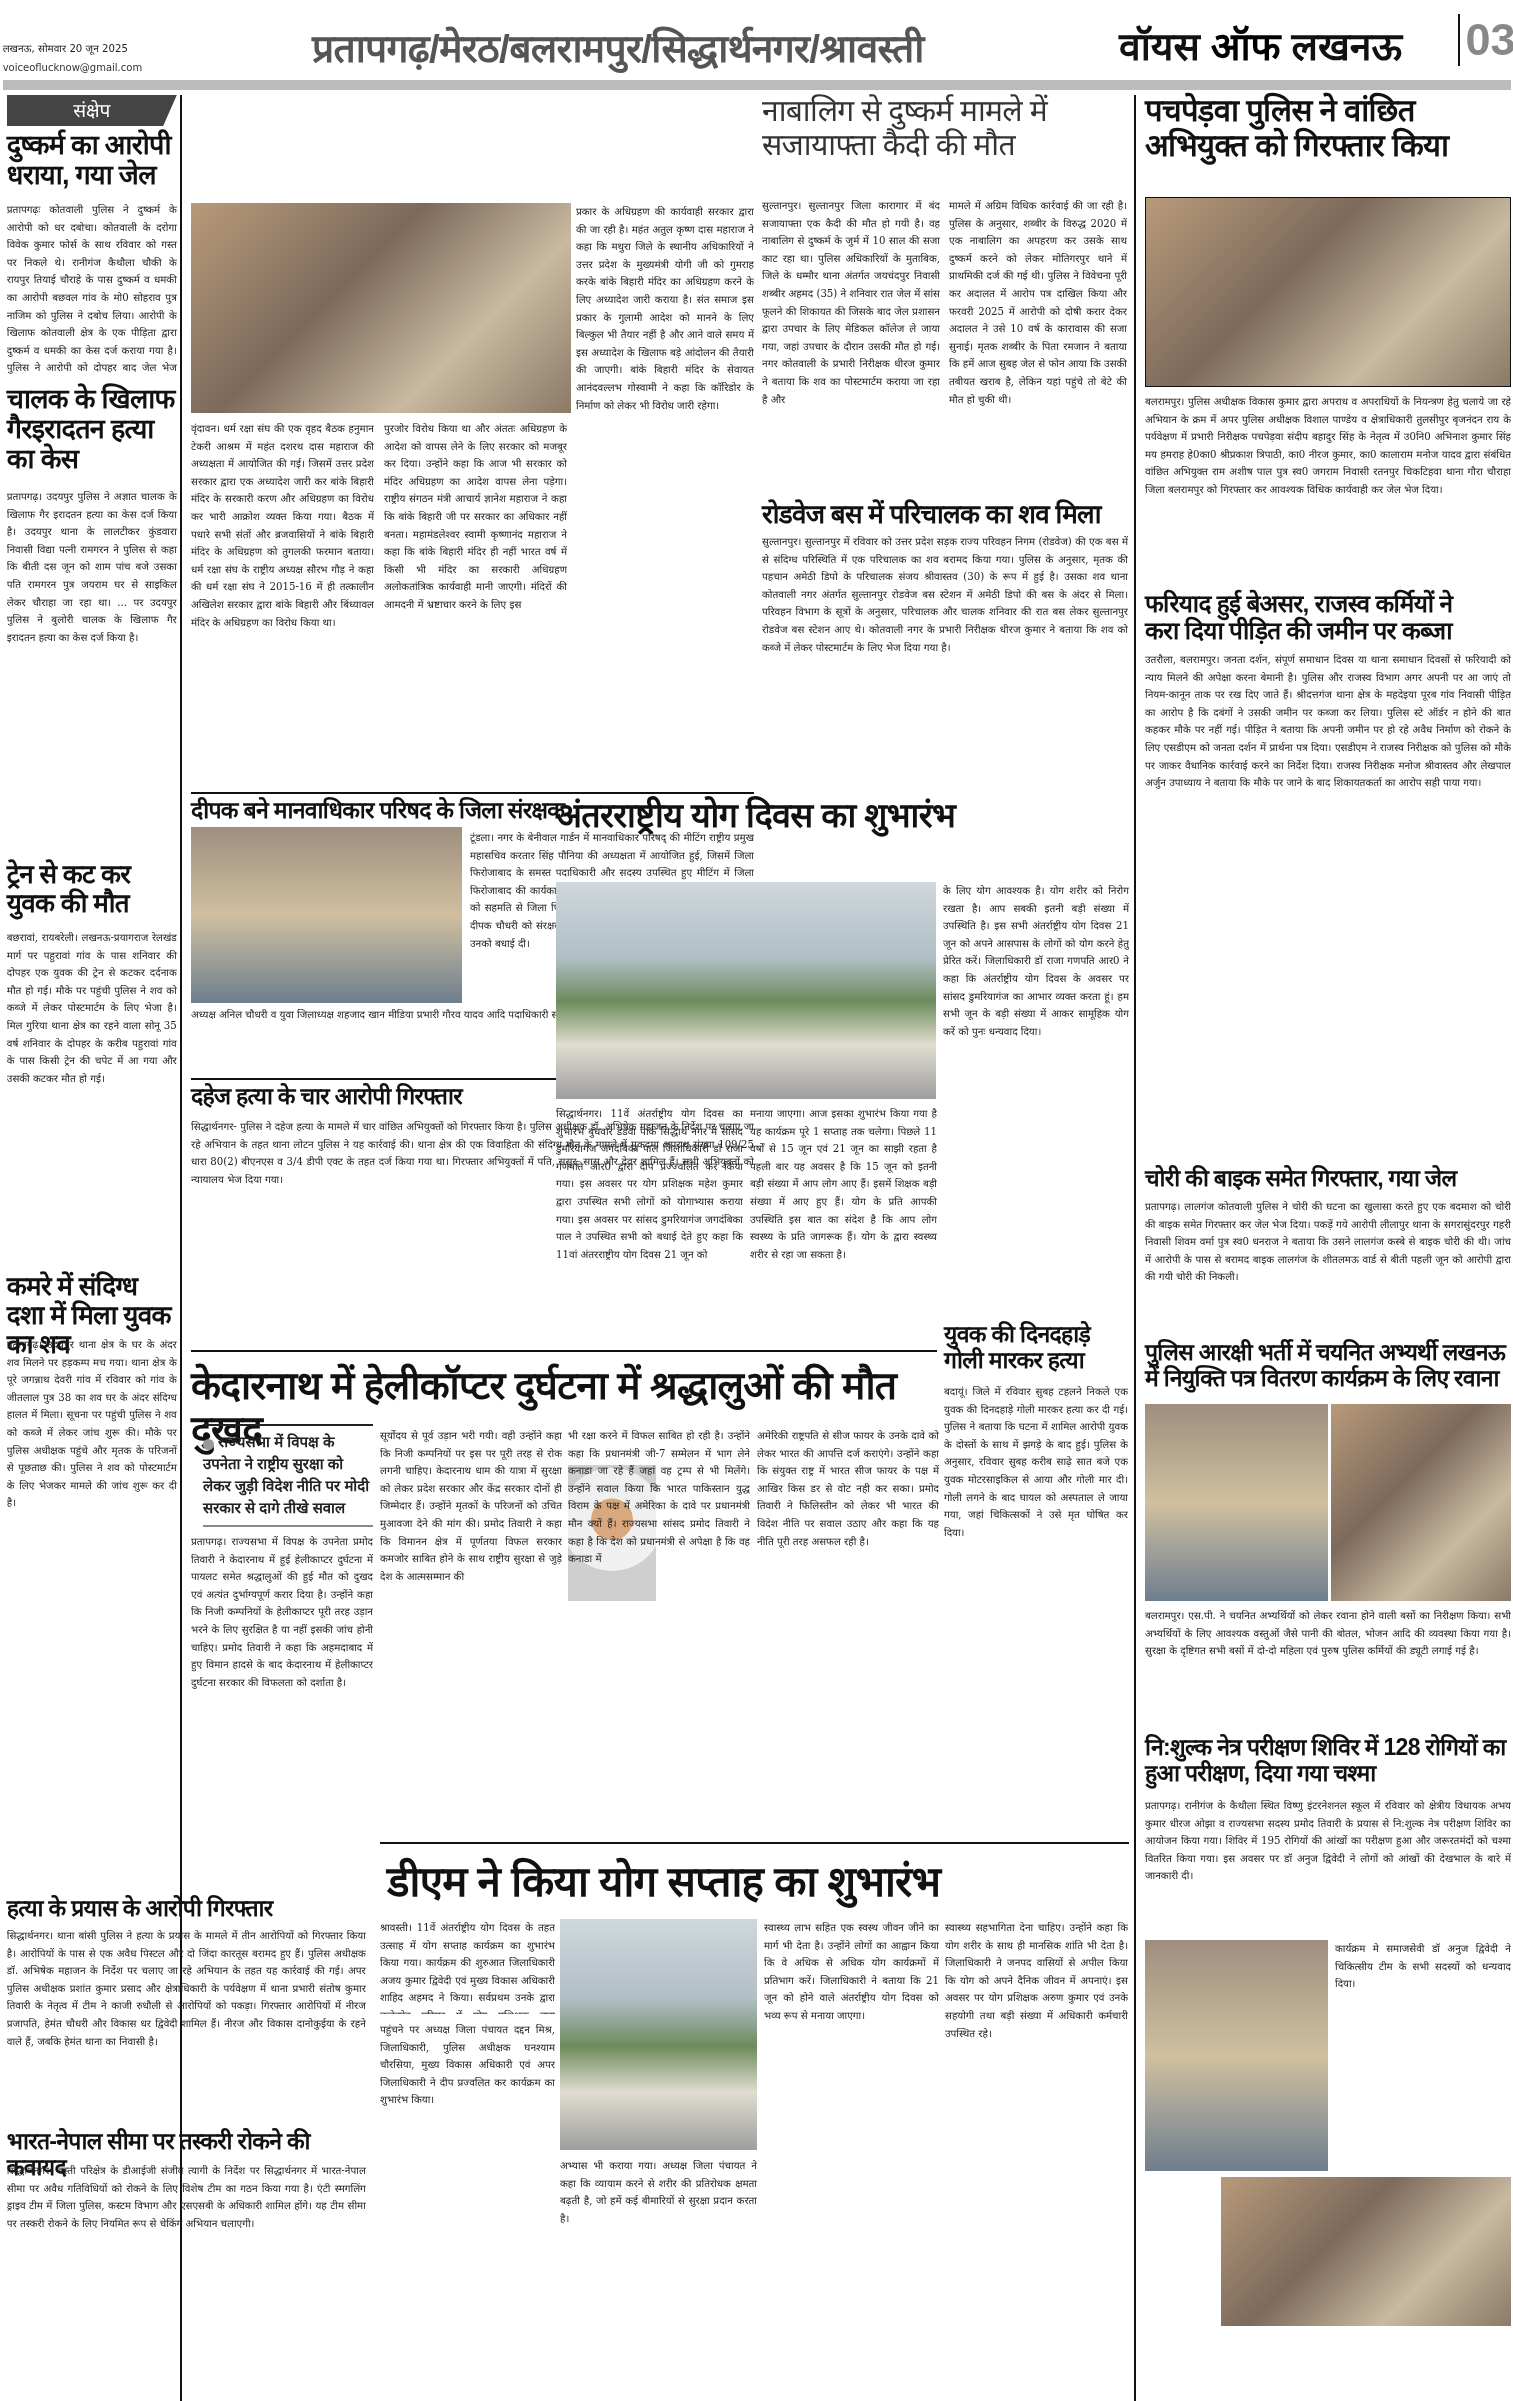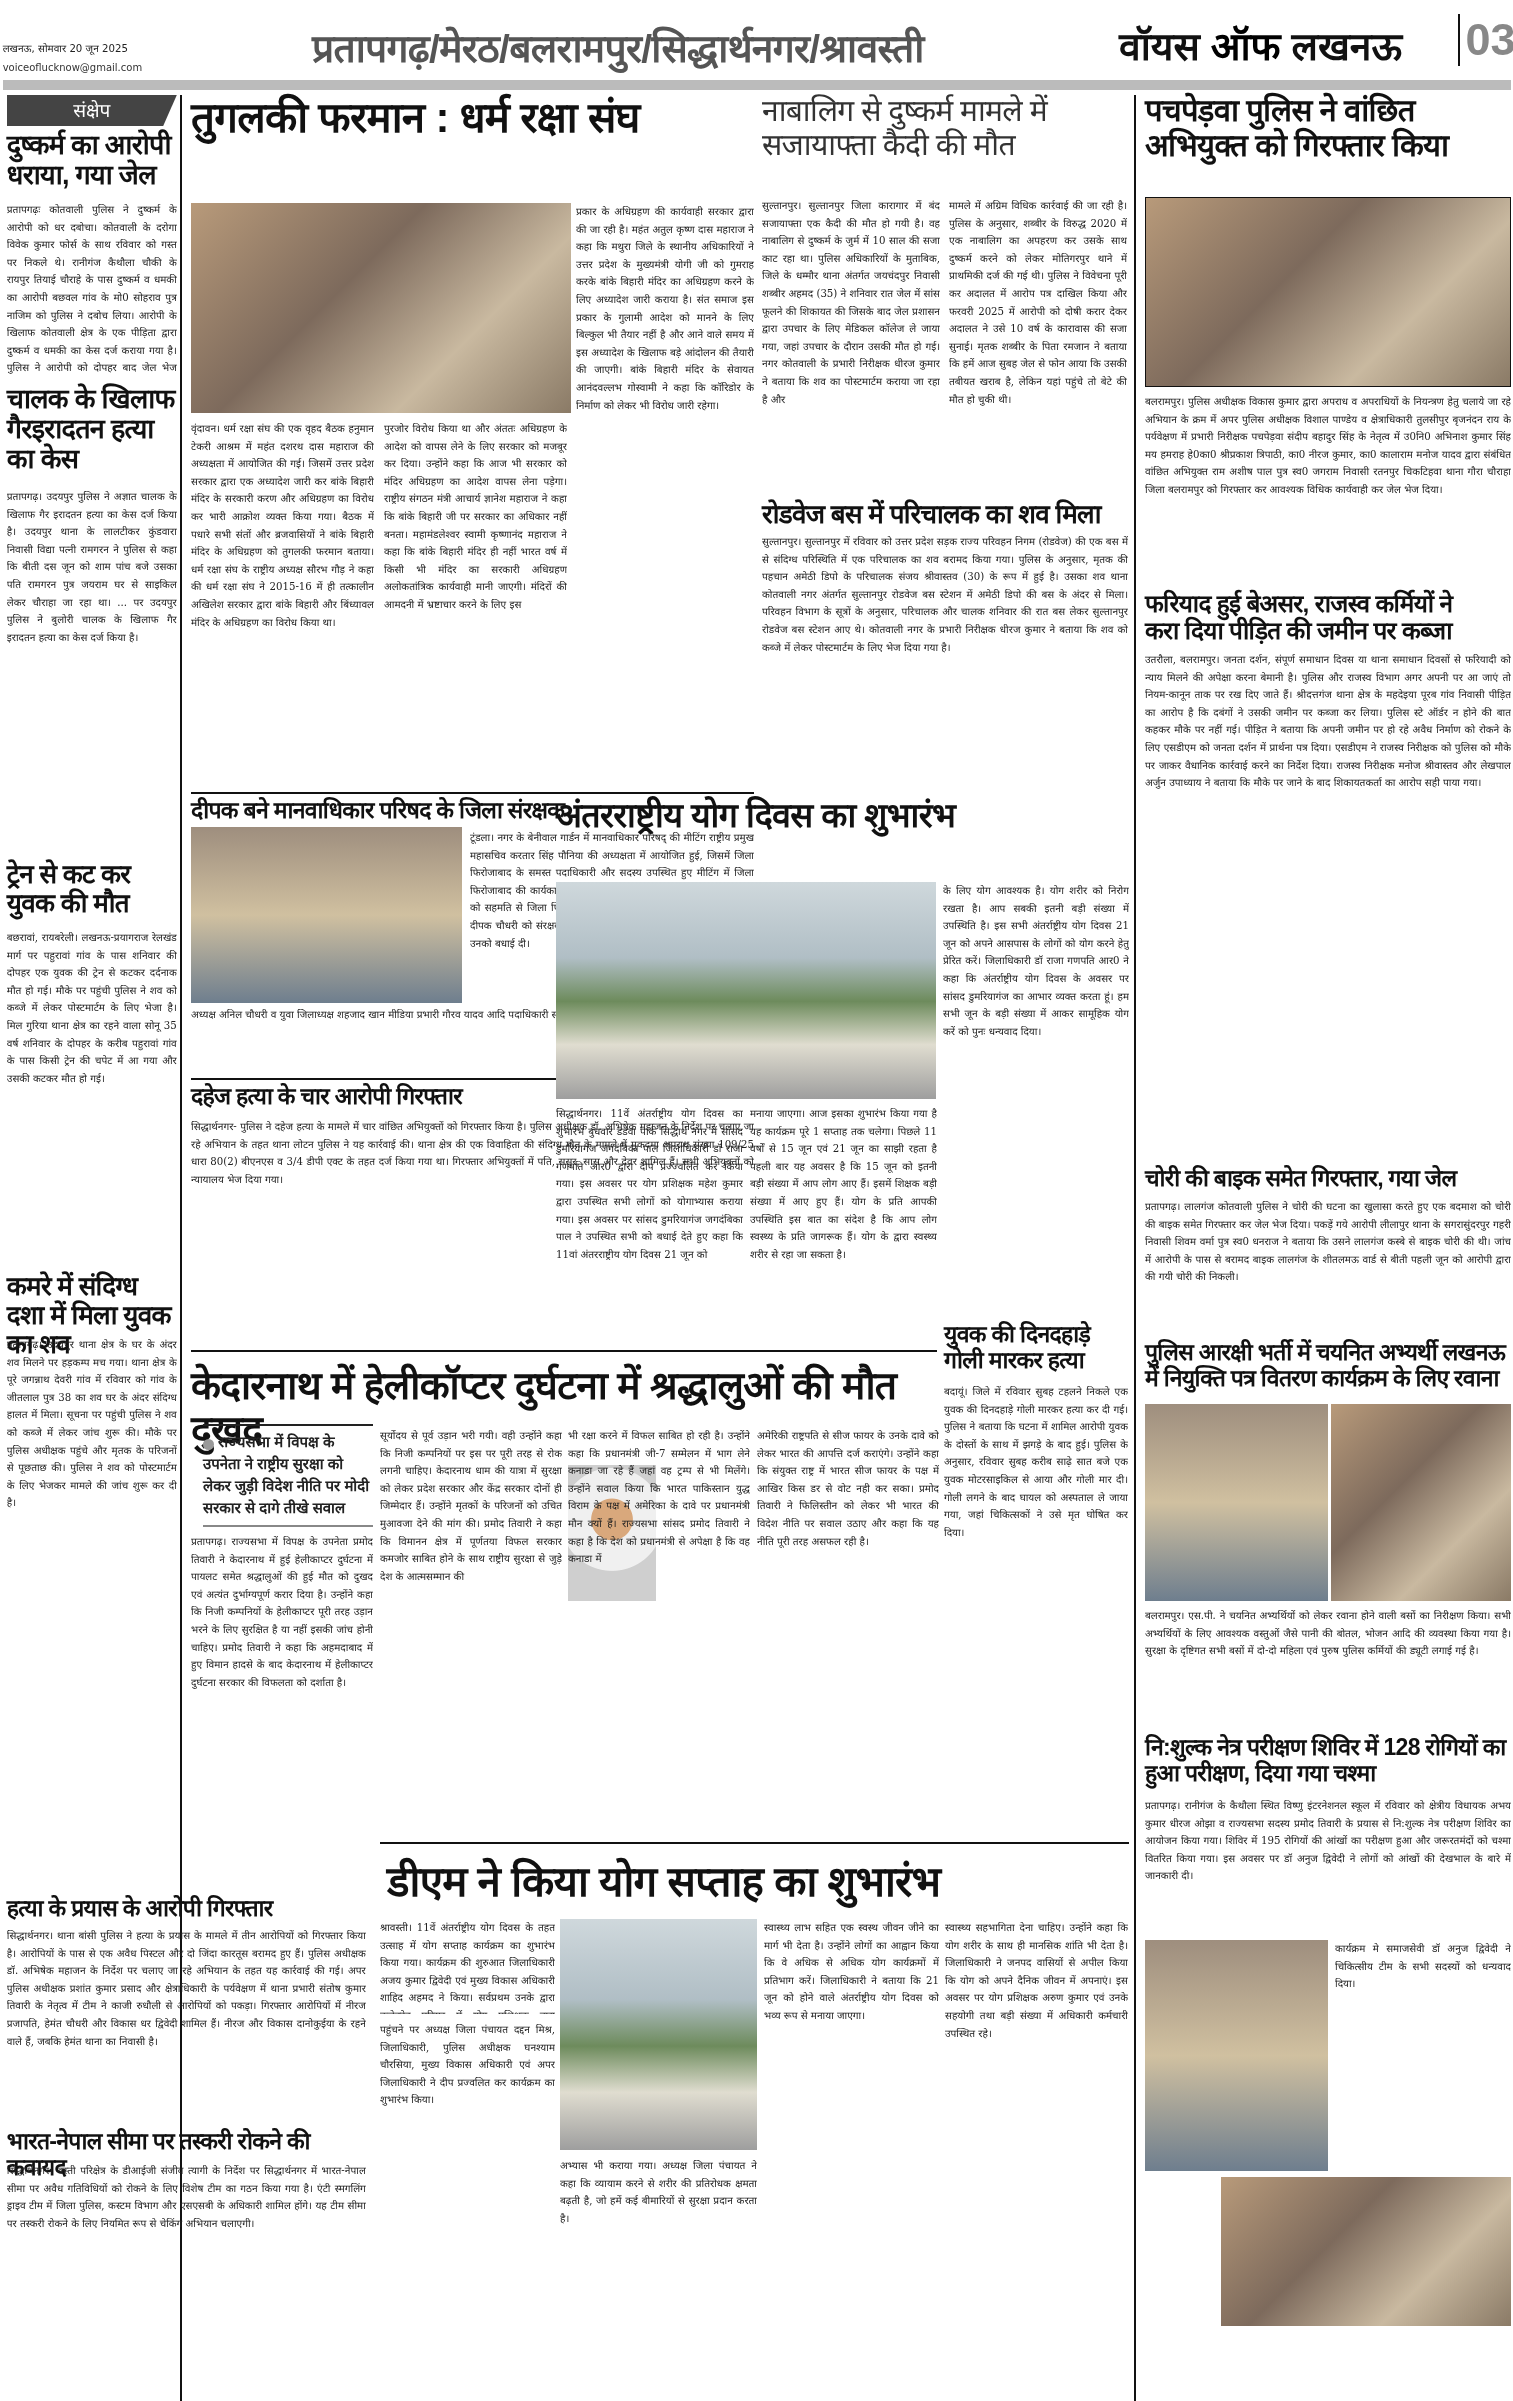--- a/index.html
+++ b/index.html
@@ -49,21 +49,20 @@
 <div class="abs hl" style="left:6.8px;top:384px;width:170px;font-size:27px">चालक के खिलाफ गैरइरादतन हत्या का केस</div>
 <div class="abs col-text" style="left:6.8px;top:488px;width:170px;height:370px">प्रतापगढ़। उदयपुर पुलिस ने अज्ञात चालक के खिलाफ गैर इरादतन हत्या का केस दर्ज किया है। उदयपुर थाना के लालटीकर कुंडवारा निवासी विद्या पत्नी रामगरन ने पुलिस से कहा कि बीती दस जून को शाम पांच बजे उसका पति रामगरन पुत्र जयराम घर से साइकिल लेकर चौराहा जा रहा था। ... पर उदयपुर पुलिस ने बुलोरी चालक के खिलाफ गैर इरादतन हत्या का केस दर्ज किया है।</div>
 
 <div class="abs hl" style="left:6.8px;top:860px;width:170px;font-size:26px">ट्रेन से कट कर युवक की मौत</div>
 <div class="abs col-text" style="left:6.8px;top:929px;width:170px;height:339px">बछरावां, रायबरेली। लखनऊ-प्रयागराज रेलखंड मार्ग पर पहुरावां गांव के पास शनिवार की दोपहर एक युवक की ट्रेन से कटकर दर्दनाक मौत हो गई। मौके पर पहुंची पुलिस ने शव को कब्जे में लेकर पोस्टमार्टम के लिए भेजा है। मिल गुरिया थाना क्षेत्र का रहने वाला सोनू 35 वर्ष शनिवार के दोपहर के करीब पहुरावां गांव के पास किसी ट्रेन की चपेट में आ गया और उसकी कटकर मौत हो गई।</div>
 
 <div class="abs hl" style="left:6.8px;top:1272px;width:170px;font-size:26px">कमरे में संदिग्ध दशा में मिला युवक का शव</div>
 <div class="abs col-text" style="left:6.8px;top:1336px;width:170px;height:556px">प्रतापगढ़। उदयपुर थाना क्षेत्र के घर के अंदर शव मिलने पर हड़कम्प मच गया। थाना क्षेत्र के पूरे जगन्नाथ देवरी गांव में रविवार को गांव के जीतलाल पुत्र 38 का शव घर के अंदर संदिग्ध हालत में मिला। सूचना पर पहुंची पुलिस ने शव को कब्जे में लेकर जांच शुरू की। मौके पर पुलिस अधीक्षक पहुंचे और मृतक के परिजनों से पूछताछ की। पुलिस ने शव को पोस्टमार्टम के लिए भेजकर मामले की जांच शुरू कर दी है।</div>
 
 <div class="abs hl" style="left:191px;top:94px;width:563px;font-size:42px">
-  <div>तुगलकी फरमान : धर्म रक्षा संघ</div>
 </div>
 <div class="abs photo" style="left:191px;top:203px;width:380px;height:210px"></div>
 <div class="abs col-text" style="left:191px;top:420px;width:183px;height:370px">वृंदावन। धर्म रक्षा संघ की एक वृहद बैठक हनुमान टेकरी आश्रम में महंत दशरथ दास महाराज की अध्यक्षता में आयोजित की गई। जिसमें उत्तर प्रदेश सरकार द्वारा एक अध्यादेश जारी कर बांके बिहारी मंदिर के सरकारी करण और अधिग्रहण का विरोध कर भारी आक्रोश व्यक्त किया गया। बैठक में पधारे सभी संतों और ब्रजवासियों ने बांके बिहारी मंदिर के अधिग्रहण को तुगलकी फरमान बताया। धर्म रक्षा संघ के राष्ट्रीय अध्यक्ष सौरभ गौड़ ने कहा की धर्म रक्षा संघ ने 2015-16 में ही तत्कालीन अखिलेश सरकार द्वारा बांके बिहारी और बिंध्यावल मंदिर के अधिग्रहण का विरोध किया था।</div>
 <div class="abs col-text" style="left:384px;top:319px;width:183px;height:475px;top:420px;height:370px">पुरजोर विरोध किया था और अंततः अधिग्रहण के आदेश को वापस लेने के लिए सरकार को मजबूर कर दिया। उन्होंने कहा कि आज भी सरकार को मंदिर अधिग्रहण का आदेश वापस लेना पड़ेगा। राष्ट्रीय संगठन मंत्री आचार्य ज्ञानेश महाराज ने कहा कि बांके बिहारी जी पर सरकार का अधिकार नहीं बनता। महामंडलेश्वर स्वामी कृष्णानंद महाराज ने कहा कि बांके बिहारी मंदिर ही नहीं भारत वर्ष में किसी भी मंदिर का सरकारी अधिग्रहण अलोकतांत्रिक कार्यवाही मानी जाएगी। मंदिरों की आमदनी में भ्रष्टाचार करने के लिए इस</div>
 <div class="abs col-text" style="left:576px;top:203px;width:178px;height:587px">प्रकार के अधिग्रहण की कार्यवाही सरकार द्वारा की जा रही है। महंत अतुल कृष्ण दास महाराज ने कहा कि मथुरा जिले के स्थानीय अधिकारियों ने उत्तर प्रदेश के मुख्यमंत्री योगी जी को गुमराह करके बांके बिहारी मंदिर का अधिग्रहण करने के लिए अध्यादेश जारी कराया है। संत समाज इस प्रकार के गुलामी आदेश को मानने के लिए बिल्कुल भी तैयार नहीं है और आने वाले समय में इस अध्यादेश के खिलाफ बड़े आंदोलन की तैयारी की जाएगी। बांके बिहारी मंदिर के सेवायत आनंदवल्लभ गोस्वामी ने कहा कि कॉरिडोर के निर्माण को लेकर भी विरोध जारी रहेगा।</div>
 
 <div class="abs hrule" style="left:191px;top:792px;width:563px"></div>
 <div class="abs hl" style="left:191px;top:798px;width:563px;font-size:23px">दीपक बने मानवाधिकार परिषद के जिला संरक्षक</div>
 <div class="abs photo hall" style="left:191px;top:827px;width:271px;height:176px"></div>
 <div class="abs col-text" style="left:191px;top:829px;width:563px;height:176px;padding-left:279px">टूंडला। नगर के बेनीवाल गार्डन में मानवाधिकार परिषद् की मीटिंग राष्ट्रीय प्रमुख महासचिव करतार सिंह पौनिया की अध्यक्षता में आयोजित हुई, जिसमें जिला फिरोजाबाद के समस्त पदाधिकारी और सदस्य उपस्थित हुए मीटिंग में जिला फिरोजाबाद की कार्यकारिणी भंग की गई, और सभी पदाधिकारी और सदस्यों को सहमति से जिला फिरोजाबाद का संरक्षक दीपक चौधरी को बनाया गया। दीपक चौधरी को संरक्षक बनाने पर समस्त पदाधिकारियों और क्षेत्रीय लोगों ने उनको बधाई दी।</div>

